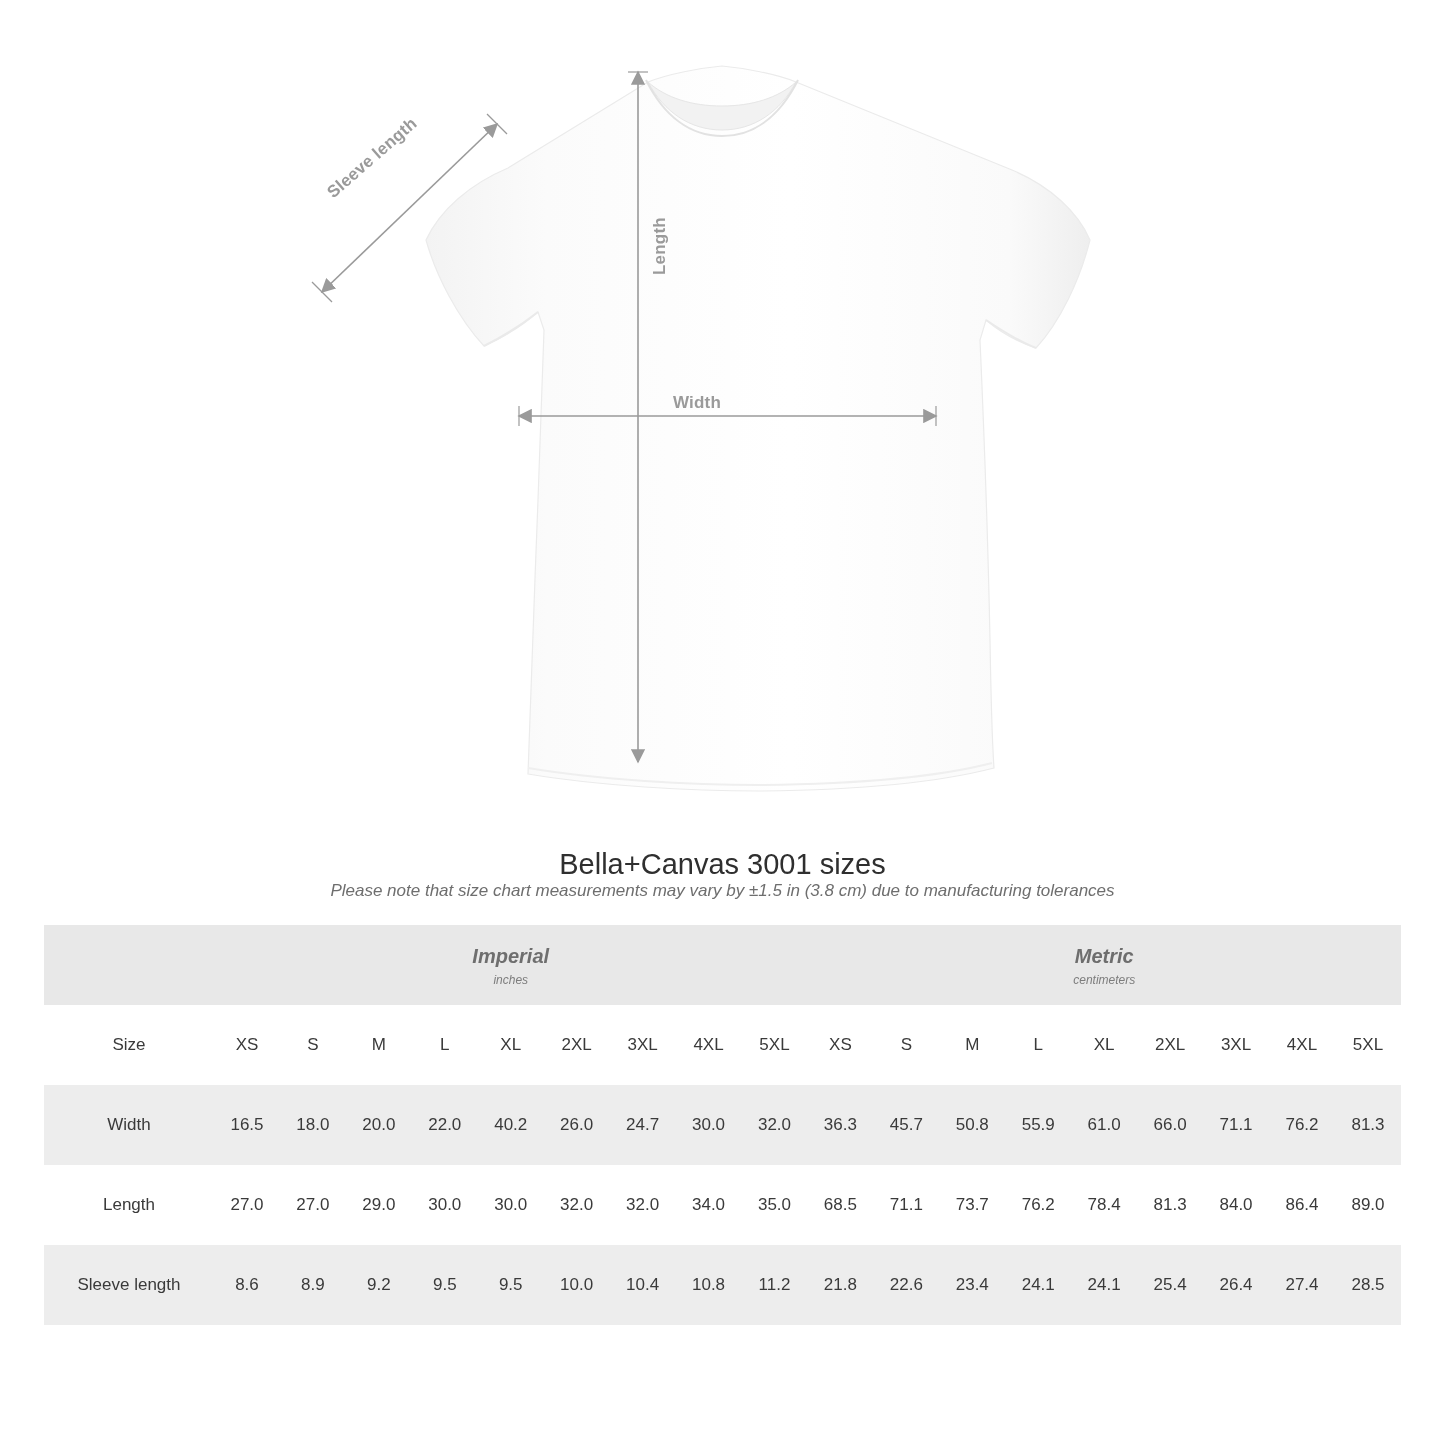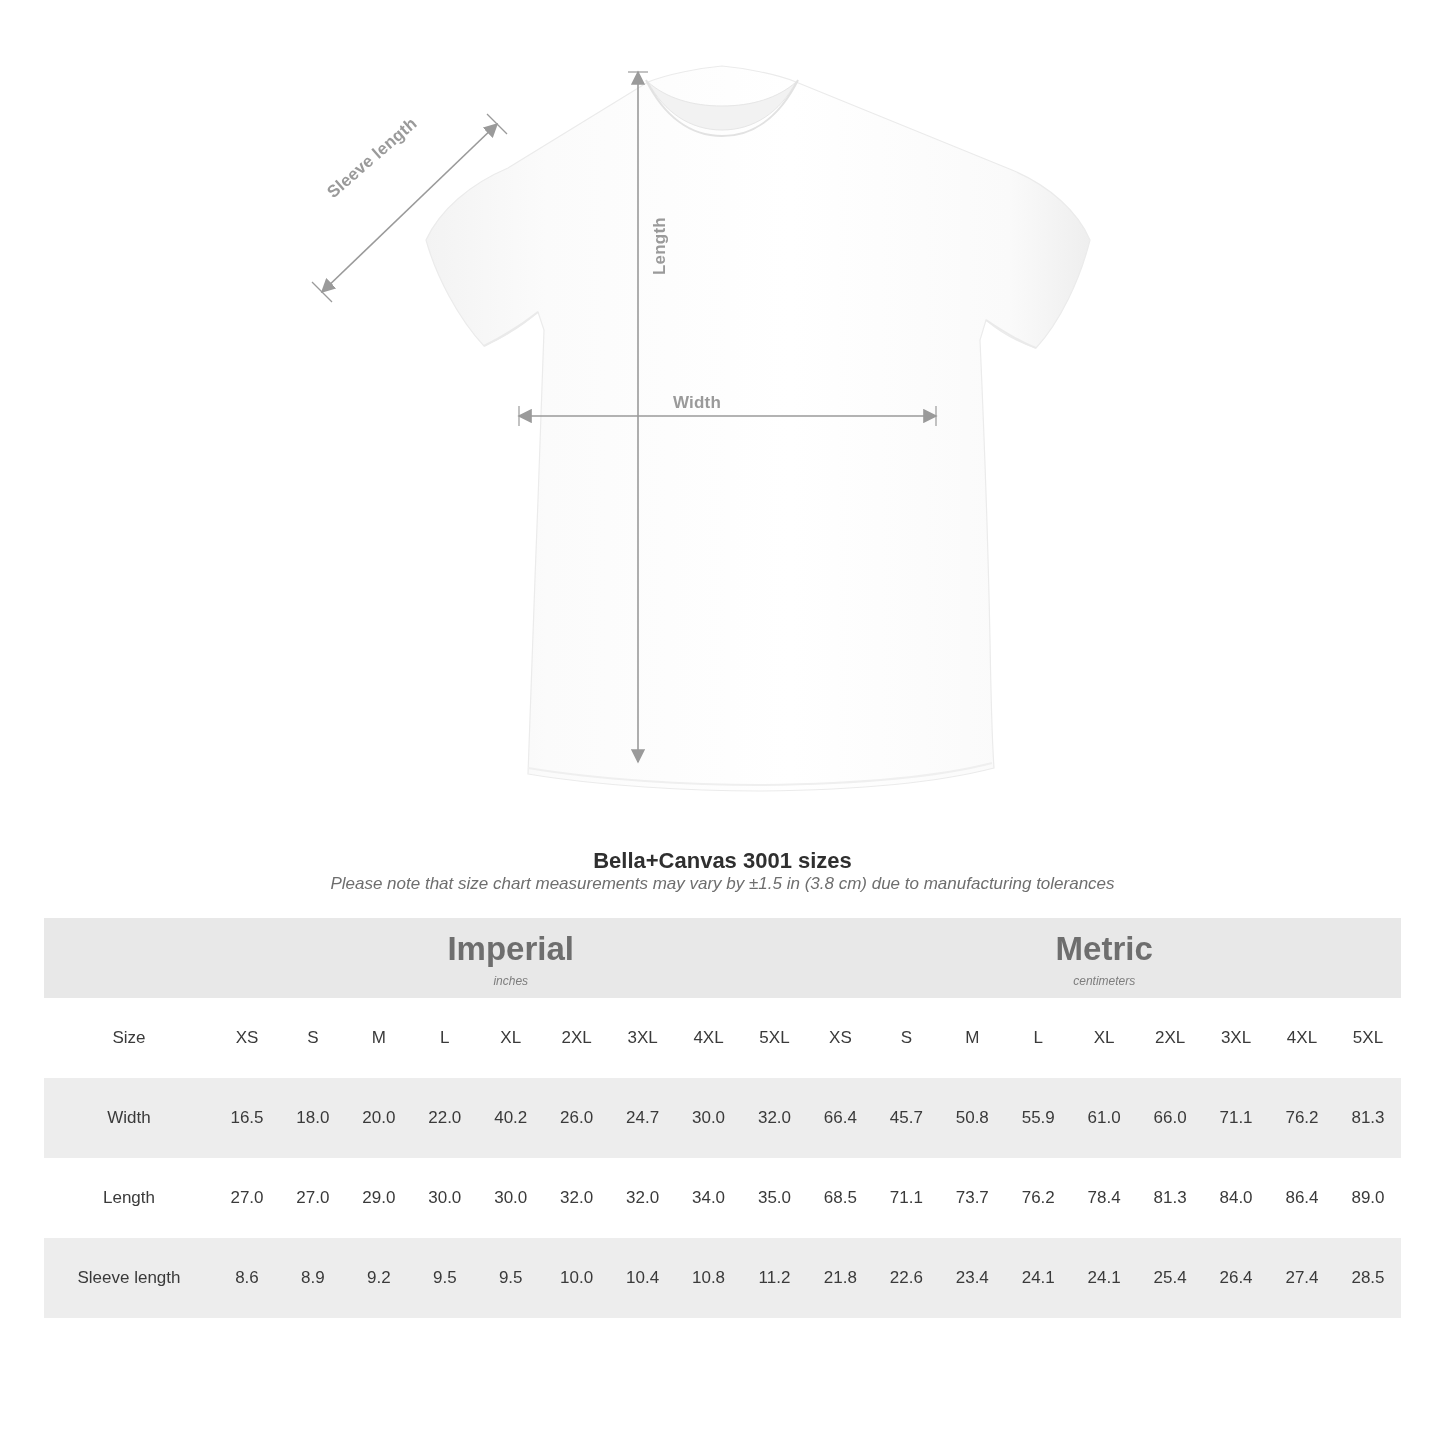--- a/index.html
+++ b/index.html
@@ -52,22 +52,22 @@
     left: 673px;
     top: 393px;
   }
 
   
   .title-block {
     text-align: center;
     margin-top: 28px;
   }
   .chart-title {
-    font-size: 22px;
-    font-weight: bold;
+    font-size: 29px;
+    font-weight: normal;
     color: #2f2f2f;
     margin: 0;
     text-align: center;
   }
   .chart-note {
     font-size: 17px;
     font-style: italic;
     color: #6e6e6e;
     margin-top: 0;
   }
@@ -89,21 +89,22 @@
     color: #3a3a3a;
     font-weight: normal;
     padding: 0;
     height: 80px;
   }
   .unit-head {
     background: #e8e8e8;
     height: 128px;
   }
   .unit-name {
-    font-size: 33px;
+    font-size: 20px;
+    font-style: italic;
     font-weight: bold;
     color: #6e6e6e;
     line-height: 1.25;
   }
   .unit-sub {
     font-size: 12px;
     font-style: italic;
     color: #7d7d7d;
     margin-top: 4px;
   }
@@ -248,21 +249,21 @@
         <td class="row-head">Width</td>
         <td>16.5</td>
         <td>18.0</td>
         <td>20.0</td>
         <td>22.0</td>
         <td>40.2</td>
         <td>26.0</td>
         <td>24.7</td>
         <td>30.0</td>
         <td>32.0</td>
-        <td>66.4</td>
+        <td>36.3</td>
         <td>45.7</td>
         <td>50.8</td>
         <td>55.9</td>
         <td>61.0</td>
         <td>66.0</td>
         <td>71.1</td>
         <td>76.2</td>
         <td>81.3</td>
       </tr>
 

